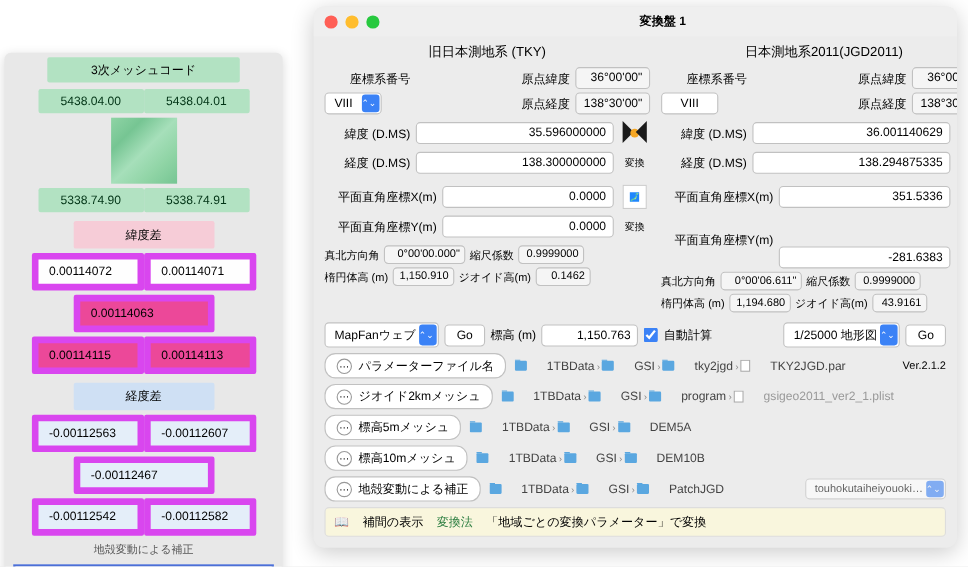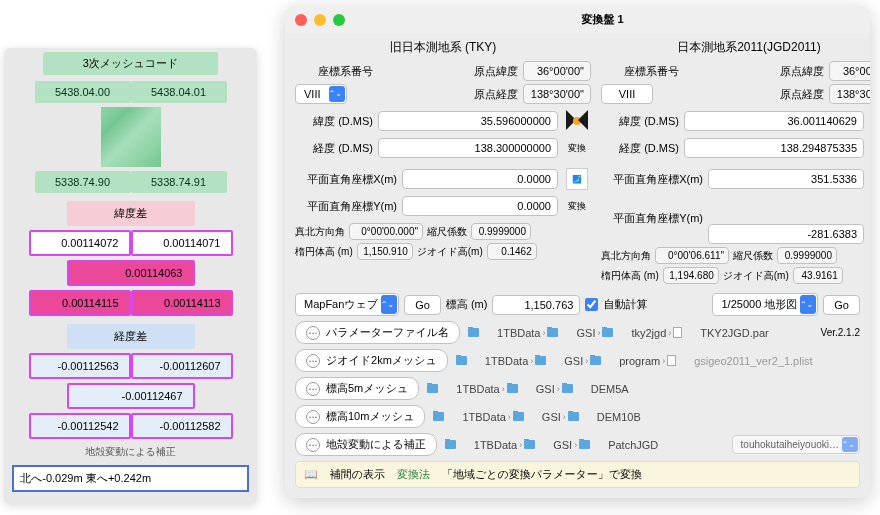--- a/index.html
+++ b/index.html
@@ -3,21 +3,21 @@
 <meta charset="utf-8">
 <style>
 *{box-sizing:border-box;margin:0;padding:0;font-family:-apple-system,"Hiragino Sans","Helvetica Neue",sans-serif;font-size:11px}
 body{background:#fff;width:880px;height:515px;position:relative}
 .sidepanel{position:absolute;left:4px;top:48px;width:253px;background:#e8e8e8;border-radius:6px;padding:4px 8px 12px;box-shadow:0 2px 10px rgba(0,0,0,.15)}
 .sp-title{text-align:center;background:#b2e2c2;padding:4px 40px;border-radius:2px;margin:0 auto 6px;width:fit-content}
 .sp-row{display:flex;justify-content:center;margin-bottom:4px}
 .mesh-cell{background:#b2e2c2;color:#003315;padding:5px 16px;border-radius:2px;text-align:center;min-width:96px}
 .mesh-img{width:60px;height:60px;margin:4px auto;background:linear-gradient(135deg,#8fd4a5 0%,#76c593 25%,#a6dfba 50%,#8fd4a5 75%,#76c593 100%)}
 .sub-hdr{background:#f6ccd7;text-align:center;padding:5px;border-radius:2px;width:128px;margin:8px auto 4px}
-.val{background:#fefefe;padding:5px 10px;border-radius:2px;text-align:right;min-width:102px;border:2px solid #d946ef}
+.val{background:#fefefe;padding:5px 10px;border-radius:2px;text-align:left;min-width:102px;border:6px solid #d946ef}
 .val.pink{background:#ec4899}
 .val.blue{background:#e4eef9}
 .mid{display:flex;justify-content:center;margin:4px 0}
 .sub-hdr.blue{background:#cfe0f4}
 .note{text-align:center;font-size:10px;color:#555;margin-top:6px}
 .readout{background:#fff;border:2px solid #4b6fd6;padding:4px 6px;margin-top:6px;font-size:11px}
 .mainwin{position:absolute;left:285px;top:6px;width:585px;background:#ececec;border-radius:10px;box-shadow:0 4px 20px rgba(0,0,0,.2);overflow:hidden}
 .titlebar{display:flex;align-items:center;padding:6px 10px;background:#efefef}
 .dots{display:flex;gap:7px}
 .dot{width:12px;height:12px;border-radius:50%}

